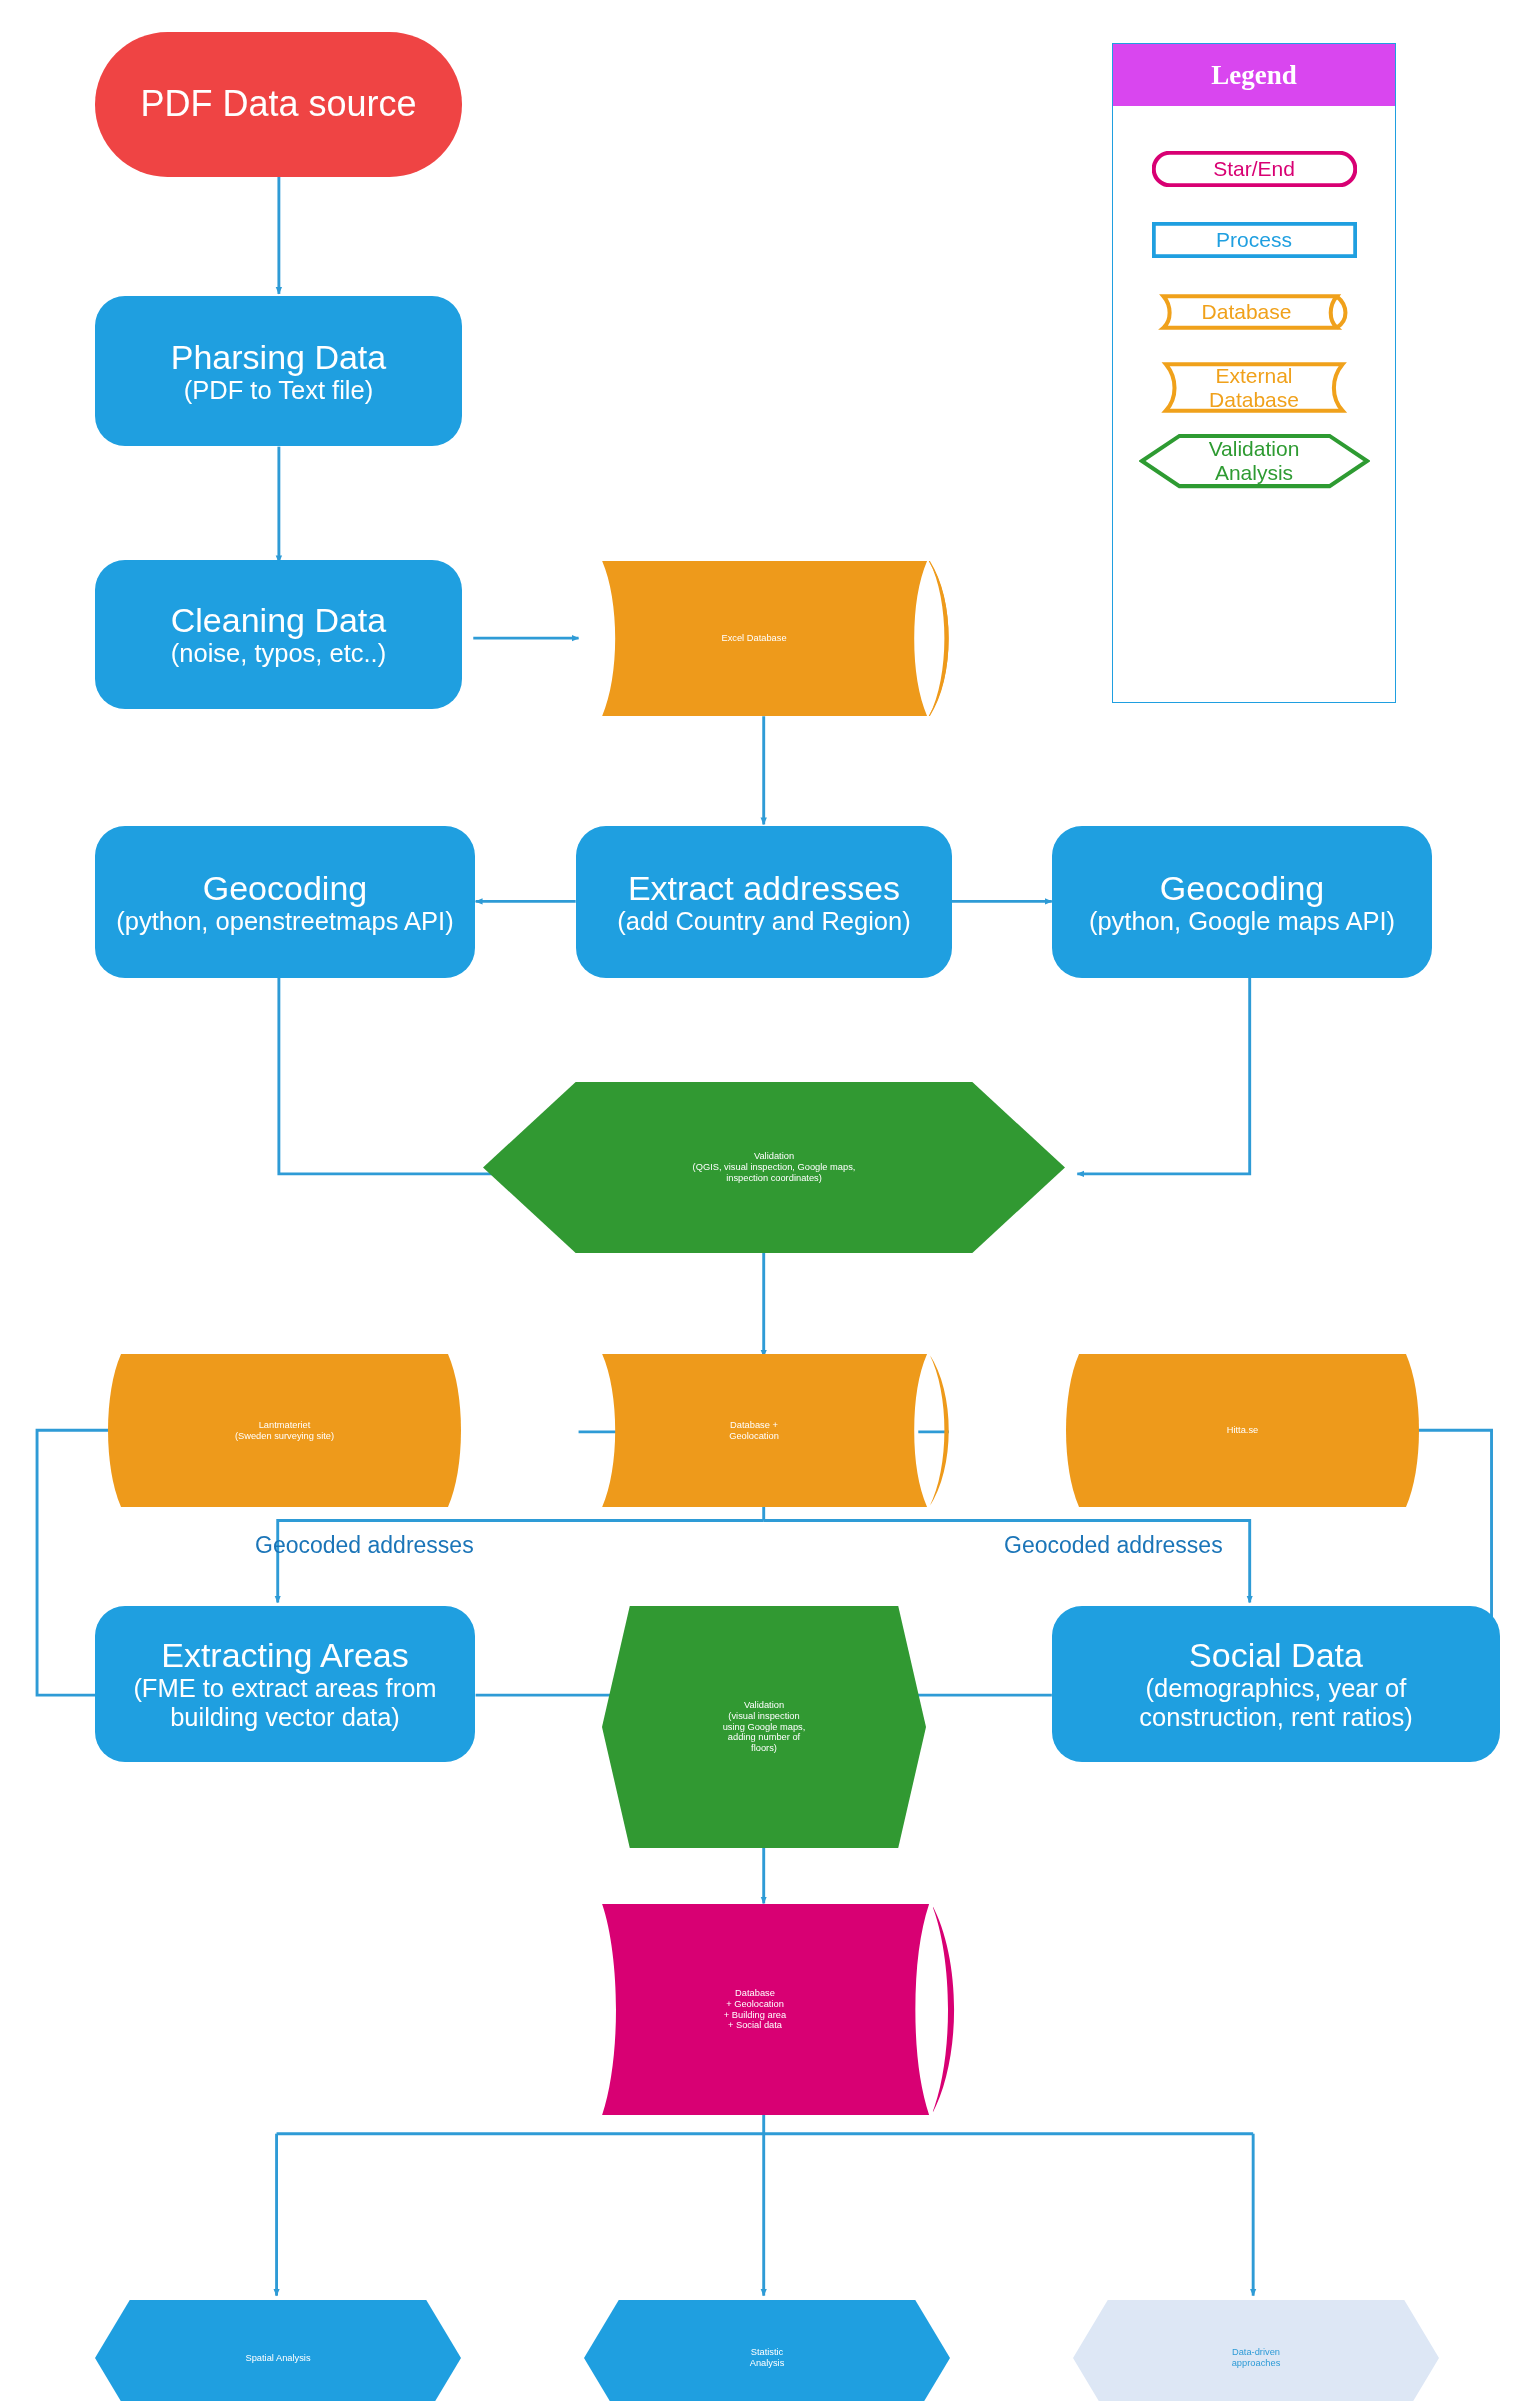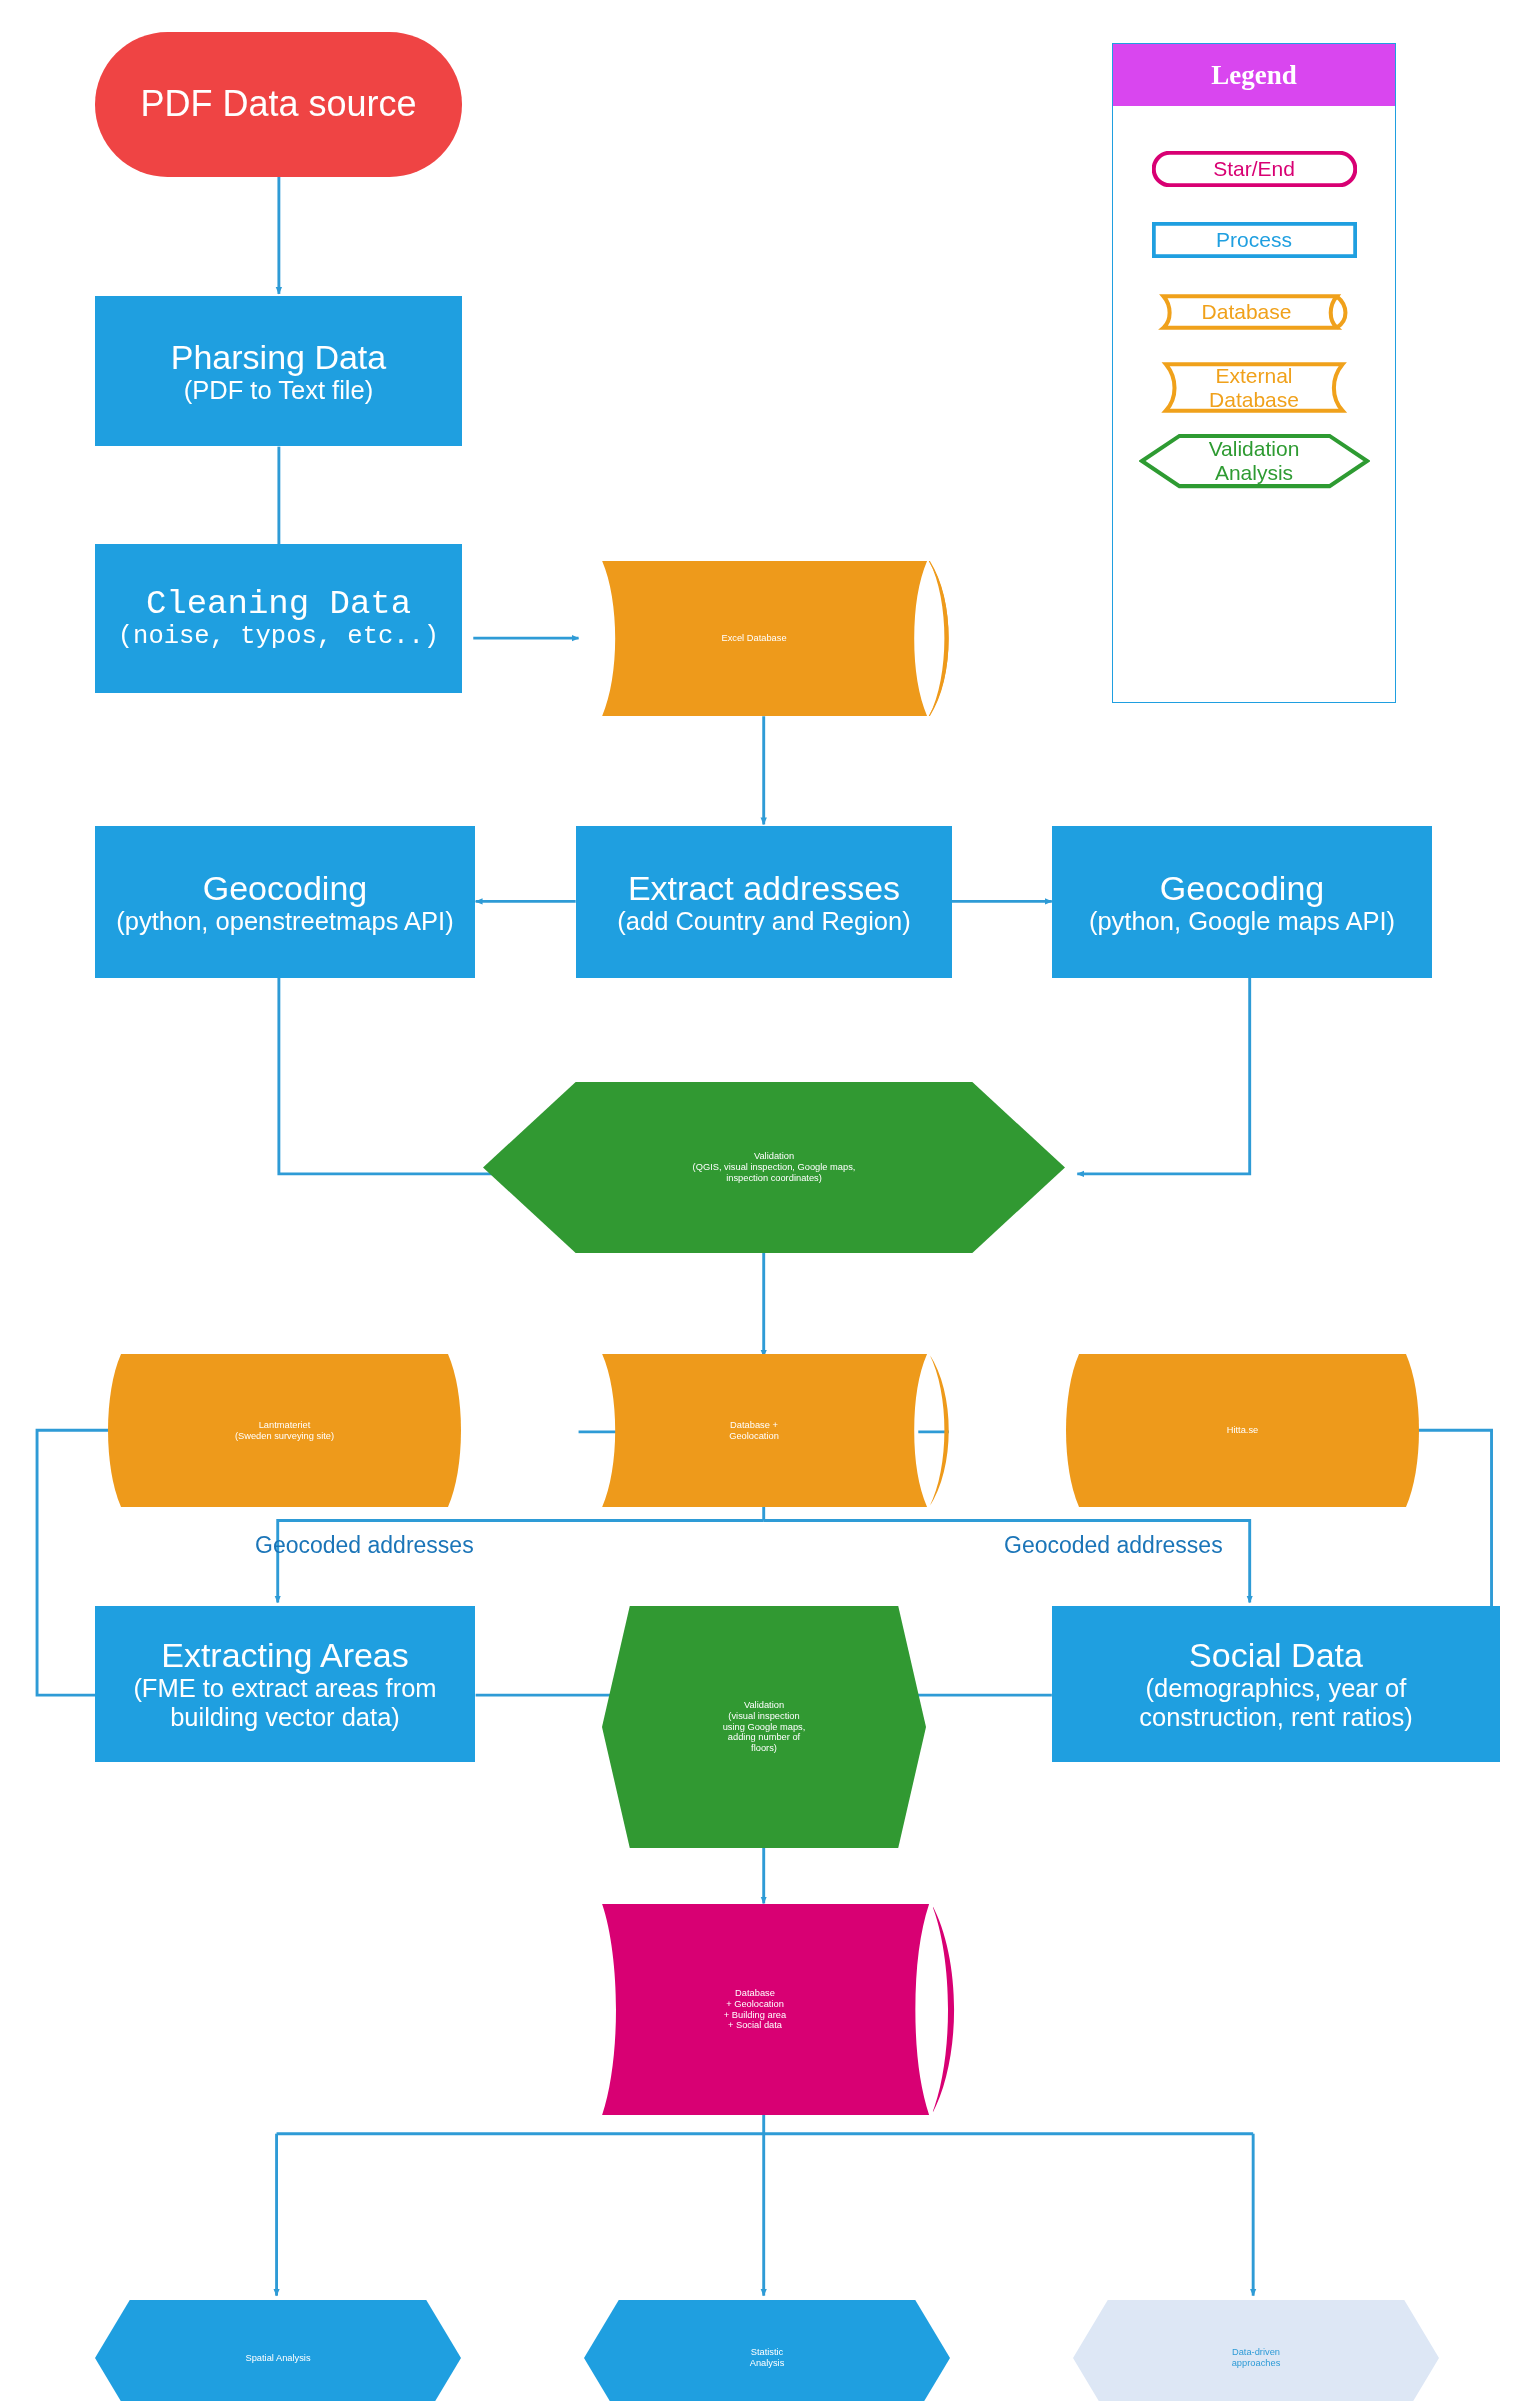--- a/index.html
+++ b/index.html
@@ -6,21 +6,21 @@
   body{font-family:"Liberation Sans", sans-serif;}
   #stage{position:relative;width:1528px;height:2401px;background:#fff;overflow:hidden;}
   #edges{position:absolute;left:0;top:0;width:1528px;height:2401px;pointer-events:none;}
 
   .node{position:absolute;box-sizing:border-box;display:flex;flex-direction:column;
         align-items:center;justify-content:center;text-align:center;color:#fff;line-height:1.12;}
   .node .t1{font-size:34px;}
   .node .t2{font-size:25.5px;}
   .node .t1.big{font-size:36px;}
 
-  .proc{background:#1F9FE0;}
+  .proc{background:#1F9FE0;border-radius:30px;}
   .pink{background:#ef4444;}
 
   
   .term{border-radius:87px;}
 
   
   .cyl{position:absolute;}
   .cyl-svg{position:absolute;left:0;top:0;width:100%;height:100%;}
   .cyl-label{position:absolute;left:0;top:0;right:35px;bottom:0;display:flex;flex-direction:column;
      align-items:center;justify-content:center;text-align:center;color:#fff;line-height:1.14;}
@@ -101,21 +101,21 @@
 
   <div class="node term pink" style="left:95px;top:32px;width:367px;height:145px;">
     <div class="t1 big">PDF Data source</div>
   </div>
 
   <div class="node proc" style="left:95px;top:296px;width:367px;height:150px;">
     <div class="t1">Pharsing Data</div>
     <div class="t2">(PDF to Text file)</div>
   </div>
 
-  <div class="node proc" style="left:95px;top:544px;width:367px;height:149px;font-family:Liberation Mono, monospace;">
+  <div class="node proc" style="left:95px;top:560px;width:367px;height:149px;">
     <div class="t1">Cleaning Data</div>
     <div class="t2">(noise, typos, etc..)</div>
   </div>
 
   <div class="cyl" style="left:579px;top:561px;width:385px;height:155px;">
     <svg class="cyl-svg" viewBox="0 0 665 268" preserveAspectRatio="none" xmlns="http://www.w3.org/2000/svg">
       <path d="M40,0 L605,0 C575,70 575,198 605,268 L40,268 C70,198 70,70 40,0 Z" fill="#EE9A1B"></path>
       <path d="M605,0 C640,70 640,198 605,268 C650,198 650,70 605,0 Z" fill="#EE9A1B"></path>
       <path d="M605,0 C575,70 575,198 605,268" fill="none" stroke="#ffffff" stroke-width="7"></path>
       <path d="M605,0 C648,70 648,198 605,268" fill="none" stroke="#EE9A1B" stroke-width="2"></path>

